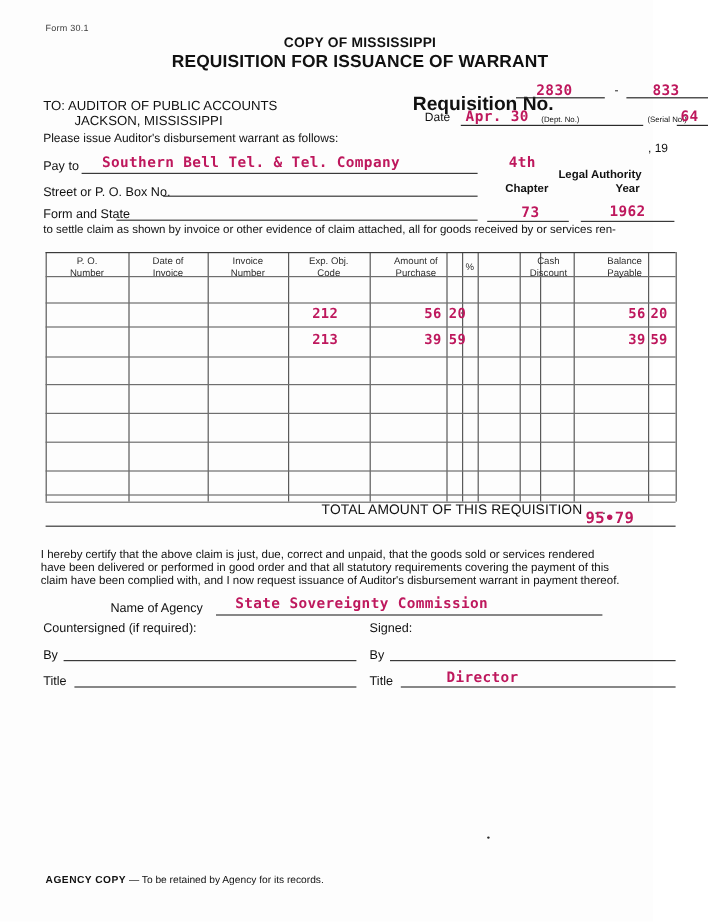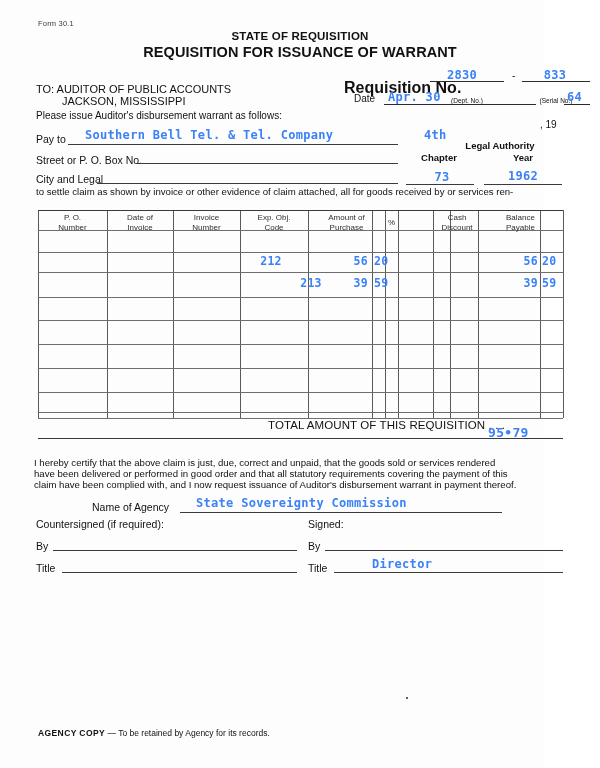--- a/index.html
+++ b/index.html
@@ -24,21 +24,21 @@
     height: 768px;
     background: #fdfdfd;
   }
 
   
   .abs { position: absolute; }
   .hand {
     font-family: "DejaVu Sans Mono", monospace;
     font-weight: bold;
     letter-spacing: 0.3px;
-    color: #3b82f6;
+    color: #be185d;
   }
   .printed { font-family: "Liberation Sans", sans-serif; }
 
   
   #form-no {
     left: 38px; top: 19px;
     font-size: 7.5px;
     color: #3c3c3c;
     letter-spacing: .2px;
   }
@@ -198,21 +198,21 @@
   #footer { left: 38px; top: 728px; font-size: 8.5px; }
   #footer .bold { font-weight: bold; letter-spacing: .4px; }
 </style>
 </head>
 <body>
 
 <div class="page">
 
   <div class="abs printed" id="form-no">Form 30.1</div>
 
-  <div class="abs printed" id="title-state">STATE OF REQUISITION</div>
+  <div class="abs printed" id="title-state">COPY OF MISSISSIPPI</div>
   <div class="abs printed" id="title-main">REQUISITION FOR ISSUANCE OF WARRANT</div>
 
   <div class="abs" id="req-block">
     <div id="req-line">
       <span class="printed" id="req-label">Requisition No.</span>
       <span class="hand" id="req-dept-val">2830</span>
       <span class="abs" id="req-dept-rule"></span>
       <span class="printed" id="req-dash">-</span>
       <span class="hand" id="req-serial-val">833</span>
       <span class="abs" id="req-serial-rule"></span>
@@ -237,21 +237,21 @@
   <div class="abs printed" id="please-issue">Please issue Auditor's disbursement warrant as follows:</div>
 
   <div class="abs printed" id="payto-label">Pay to</div>
   <div class="abs hand" id="payto-val">Southern Bell Tel. &amp; Tel. Company</div>
   <div class="abs" id="payto-rule"></div>
 
   <div class="abs printed" id="street-label">Street or P. O. Box No.</div>
   <div class="abs hand" id="street-val" style="left:142px;top:149px;font-size:12px;"></div>
   <div class="abs" id="street-rule"></div>
 
-  <div class="abs printed" id="city-label">City and Legal</div>
+  <div class="abs printed" id="city-label">Form and State</div>
   <div class="abs hand" id="city-val" style="left:103px;top:169px;font-size:12px;"></div>
   <div class="abs" id="city-rule"></div>
 
   <div class="abs hand" id="la-chapter-val">4th</div>
   <div class="abs printed" id="la-title">Legal Authority</div>
   <div class="abs printed" id="la-chapter-lbl">Chapter</div>
   <div class="abs printed" id="la-year-lbl">Year</div>
   <div class="abs hand" id="la-ch-num">73</div>
   <div class="abs hand" id="la-yr-num">1962</div>
   <div class="abs" id="la-ch-rule"></div>
@@ -291,21 +291,21 @@
       <div class="hdr" style="left: 202px; top: 3px; width: 68px;"><span>Exp. Obj.</span><br><span>Code</span></div>
       <div class="hdr" style="left: 270px; top: 3px; width: 77px;"><span>Amount of</span><br><span>Purchase</span></div>
       <div class="hdr" style="left: 347px; top: 8px; width: 13px;"><span>%</span></div>
       <div class="hdr" style="left: 360px; top: 3px; width: 80px; margin-left: 19px;"><span>Cash</span><br><span>Discount</span></div>
       <div class="hdr" style="left: 440px; top: 3px; width: 85px;"><span>Balance</span><br><span>Payable</span></div>
       <div class="cellnum hand" style="left: 204px; top: 44px; width: 58px; text-align: center;">212</div>
       <div class="cellnum hand" style="left: 274px; top: 44px; width: 56px; text-align: right;">56</div>
       <div class="cellnum hand" style="left: 336px; top: 44px; width: 9px; text-align: left;">20</div>
       <div class="cellnum hand" style="left: 442px; top: 44px; width: 58px; text-align: right;">56</div>
       <div class="cellnum hand" style="left: 504px; top: 44px; width: 9px; text-align: left;">20</div>
-      <div class="cellnum hand" style="left: 204px; top: 66px; width: 58px; text-align: center; margin-left: 40px;">213</div>
+      <div class="cellnum hand" style="left: 204px; top: 66px; width: 58px; text-align: center;">213</div>
       <div class="cellnum hand" style="left: 274px; top: 66px; width: 56px; text-align: right;">39</div>
       <div class="cellnum hand" style="left: 336px; top: 66px; width: 9px; text-align: left;">59</div>
       <div class="cellnum hand" style="left: 442px; top: 66px; width: 58px; text-align: right;">39</div>
       <div class="cellnum hand" style="left: 504px; top: 66px; width: 9px; text-align: left;">59</div>
     </div>
 
   <div class="abs printed" id="total-label">TOTAL AMOUNT OF THIS REQUISITION . . .</div>
   <div class="abs hand" id="total-val">95•79</div>
   <div class="abs" id="total-rule"></div>
 

